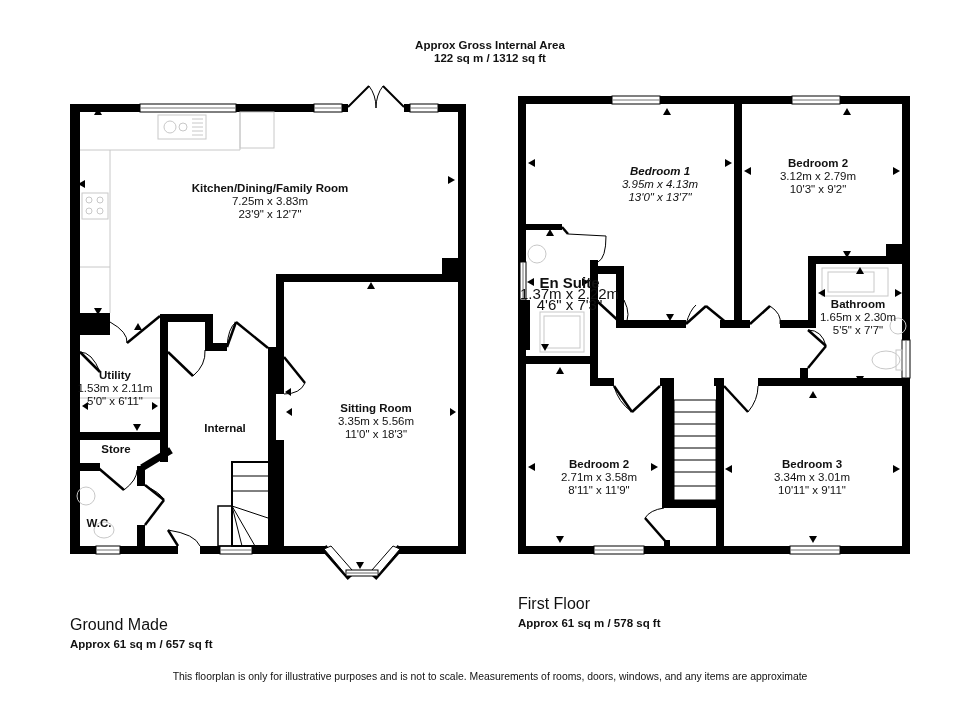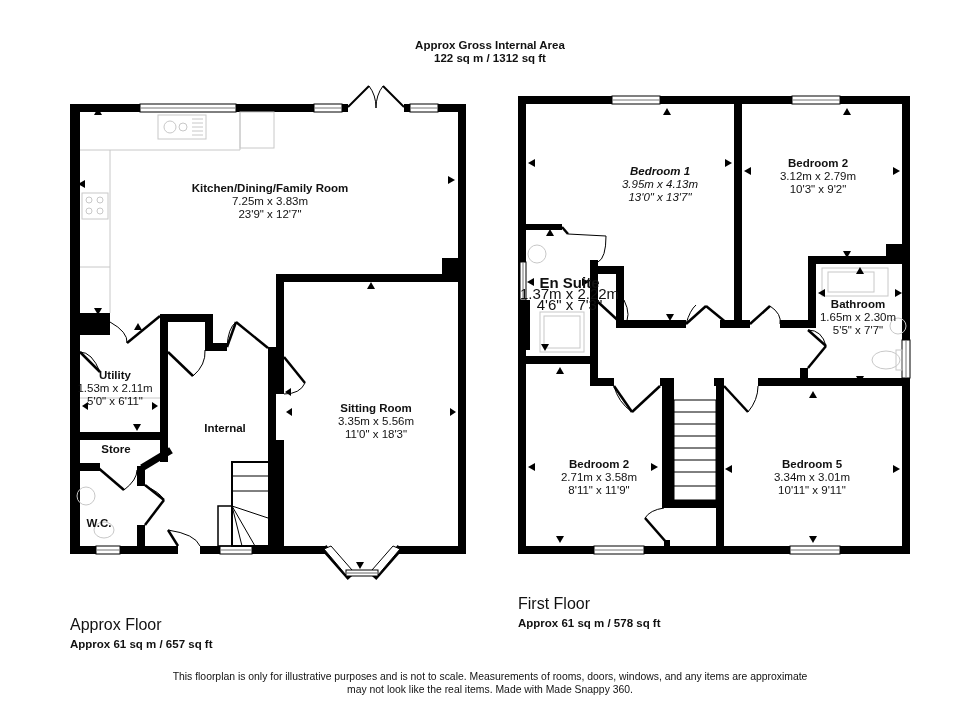--- a/index.html
+++ b/index.html
@@ -358,30 +358,29 @@
   <span class="name">Bathroom</span>
   <span class="dim">1.65m x 2.30m</span>
   <span class="dim">5'5" x 7'7"</span>
 </div>
 <div class="room-label" style="left:599px; top:458px;">
   <span class="name">Bedroom 2</span>
   <span class="dim">2.71m x 3.58m</span>
   <span class="dim">8'11" x 11'9"</span>
 </div>
 <div class="room-label" style="left:812px; top:458px;">
-  <span class="name">Bedroom 5</span>
+  <span class="name">Bedroom 3</span>
   <span class="dim">3.34m x 3.01m</span>
   <span class="dim">10'11" x 9'11"</span>
 </div>
 
 <div class="abs" style="left:70px; top:608px;">
-  <div class="floor-title">Approx Floor</div>
+  <div class="floor-title">Ground Made</div>
   <div class="floor-area" style="margin-top:4px;">Approx 61 sq m / 657 sq ft</div>
 </div>
 <div class="abs" style="left:518px; top:587px;">
   <div class="floor-title">First Floor</div>
   <div class="floor-area" style="margin-top:4px;">Approx 61 sq m / 578 sq ft</div>
 </div>
 
 <div class="abs disclaimer">
   <div>This floorplan is only for illustrative purposes and is not to scale. Measurements of rooms, doors, windows, and any items are approximate</div>
-  <div>may not look like the real items. Made with Made Snappy 360.</div>
 </div>
 
 </body></html>

